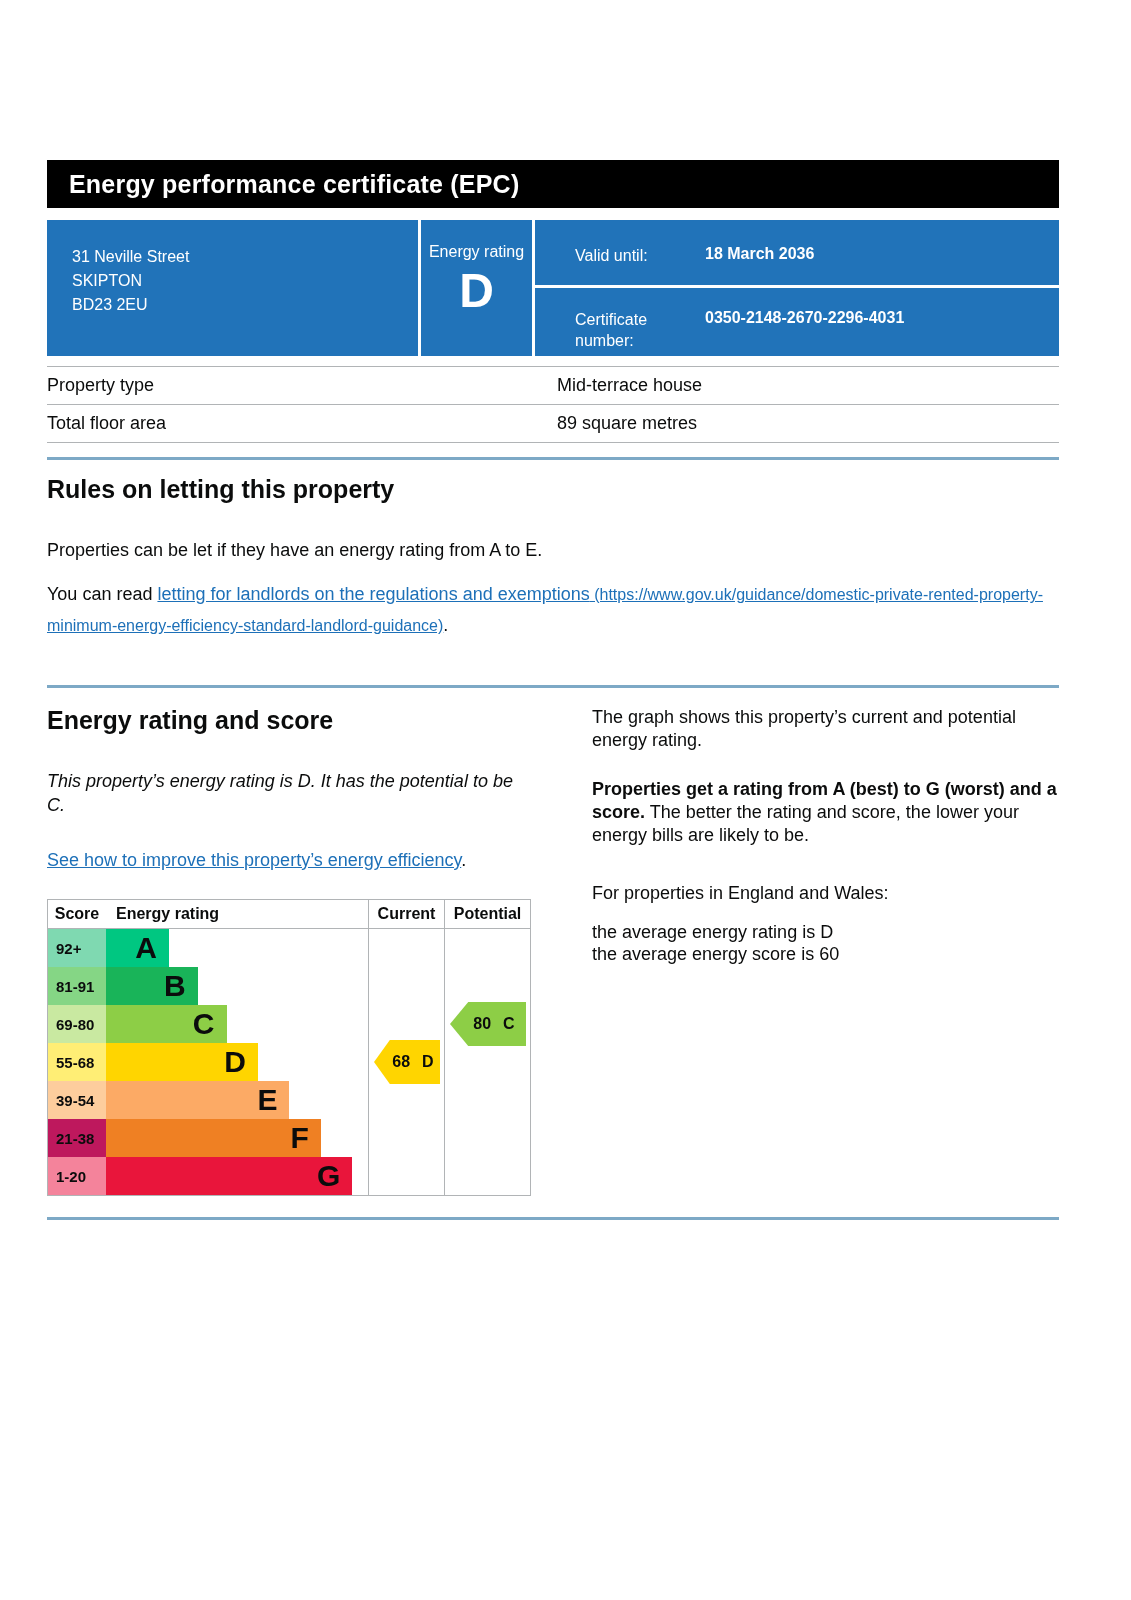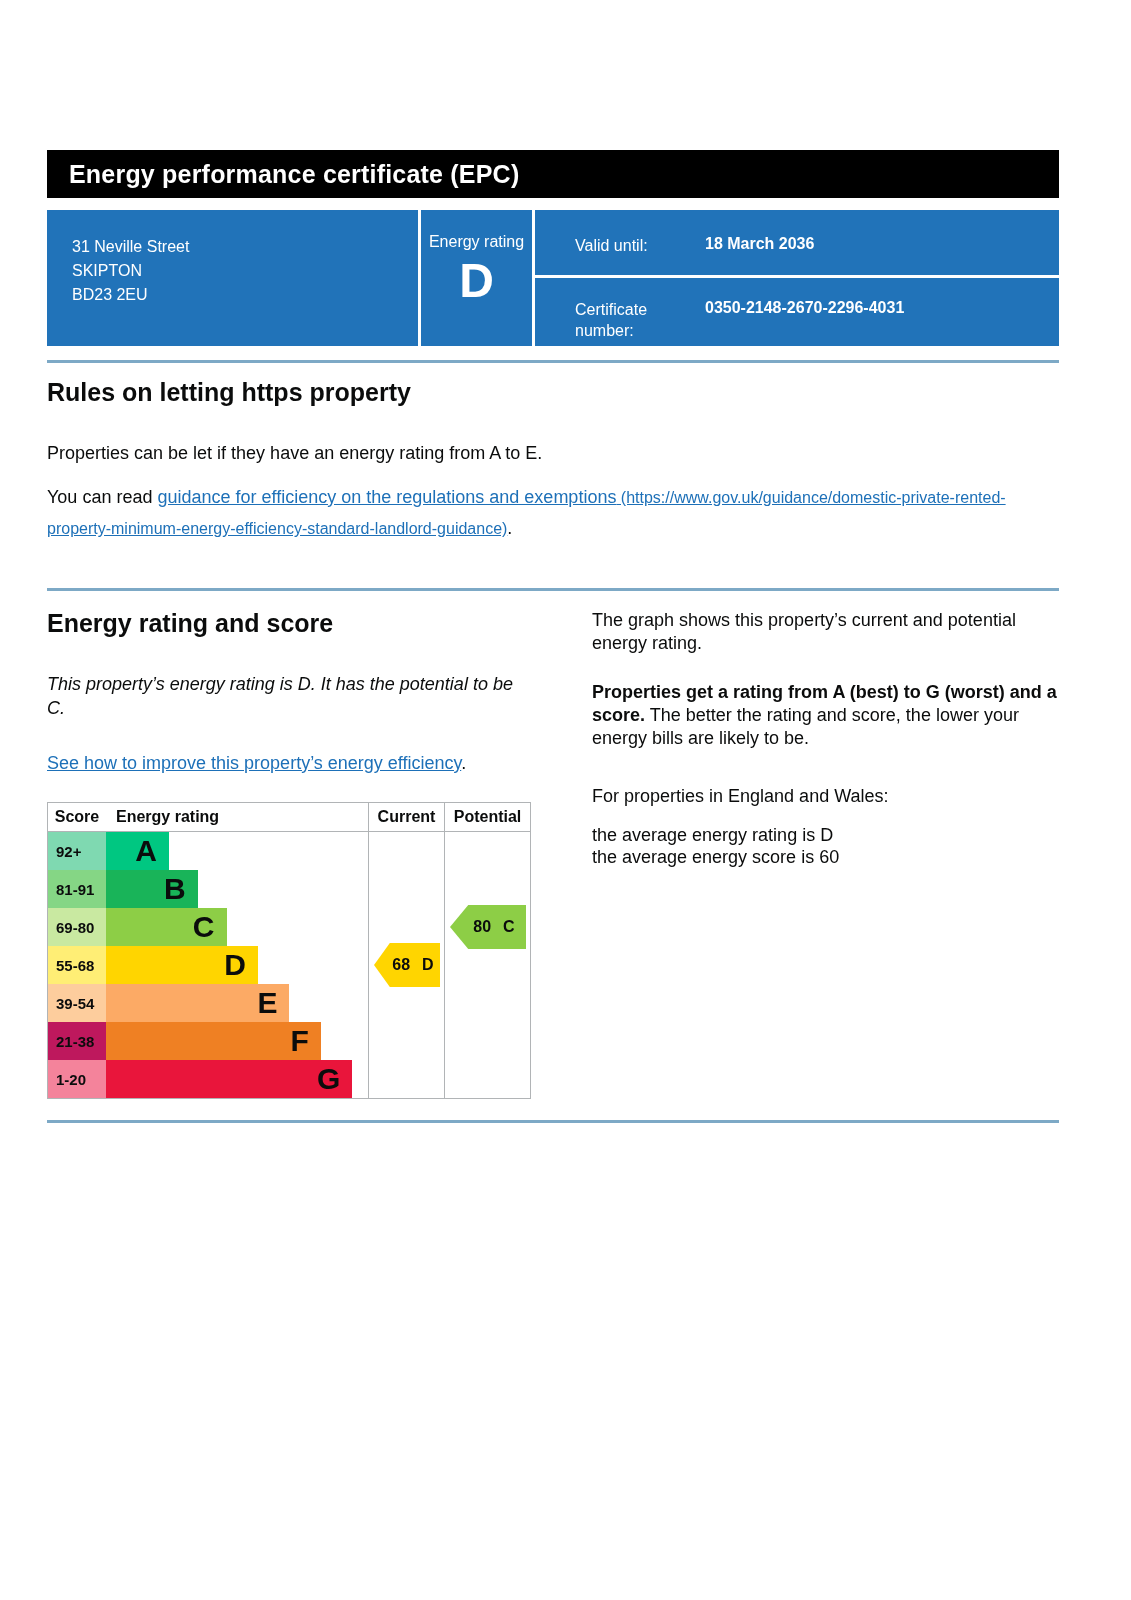--- a/index.html
+++ b/index.html
@@ -6,21 +6,21 @@
     --header-bg:#000000;
     --panel-blue:#2173b9;
     --link-blue:#1d70b8;
     --rule-blue:#7da9c6;
     --table-border:#b1b4b6;
     --text:#0b0c0c;
   }
   html,body{margin:0;padding:0;background:#ffffff;}
   .page{position:relative;width:1131px;height:1600px;background:#ffffff;overflow:hidden;
         font-family:"Liberation Sans","DejaVu Sans",sans-serif;color:var(--text);}
-  .content{position:absolute;left:47px;top:150px;width:1012px;}
+  .content{position:absolute;left:47px;top:160px;width:1012px;}
 
   
   .masthead{height:48px;background:var(--header-bg);display:flex;align-items:center;padding-left:22px;box-sizing:border-box;}
   .masthead h1{margin:0;font-size:25px;font-weight:700;color:#ffffff;letter-spacing:0.2px;}
 
   
   .summary-panel{margin-top:12px;height:136px;background:var(--panel-blue);color:#ffffff;display:flex;}
   .cell-address{width:374px;box-sizing:border-box;padding:25px 12px 8px 25px;font-size:16px;line-height:24px;border-right:3px solid #ffffff;}
   .cell-rating{width:114px;box-sizing:border-box;border-right:3px solid #ffffff;text-align:center;padding-top:23px;}
   .cell-rating .lbl{font-size:16px;}
@@ -109,26 +109,36 @@
           <div class="v-label">Valid until:</div>
           <div class="v-value">18 March 2036</div>
         </div>
         <div class="v-row second">
           <div class="v-label">Certificate number:</div>
           <div class="v-value">0350-2148-2670-2296-4031</div>
         </div>
       </div>
     </div>
 
+    <div class="prop-table">
+      <div class="prop-row">
+        <div class="prop-label">Property type</div>
+        <div class="prop-value">Mid-terrace house</div>
+      </div>
+      <div class="prop-row">
+        <div class="prop-label">Total floor area</div>
+        <div class="prop-value">89 square metres</div>
+      </div>
+    </div>
 
     <hr class="rule rule-1">
 
-    <h2 class="rules-heading">Rules on letting https property</h2>
+    <h2 class="rules-heading">Rules on letting this property</h2>
     <p class="para rules-para1">Properties can be let if they have an energy rating from A to E.</p>
-    <p class="para rules-para2"><span>You can read </span><a href="#"><span>guidance for efficiency on the regulations and exemptions</span><span class="url-part"> (https://www.gov.uk/guidance/domestic-private-rented-property-minimum-energy-efficiency-standard-landlord-guidance)</span></a><span>.</span></p>
+    <p class="para rules-para2"><span>You can read </span><a href="#"><span>letting for landlords on the regulations and exemptions</span><span class="url-part"> (https://www.gov.uk/guidance/domestic-private-rented-property-minimum-energy-efficiency-standard-landlord-guidance)</span></a><span>.</span></p>
 
     <hr class="rule rule-2">
 
     <div class="two-col">
       <div class="col-left">
         <h2>Energy rating and score</h2>
         <p class="para left-para">This property’s energy rating is D. It has the potential to be C.</p>
         <p class="para improve-para"><a href="#">See how to improve this property’s energy efficiency</a><span>.</span></p>
 
         <div class="epc-chart">

